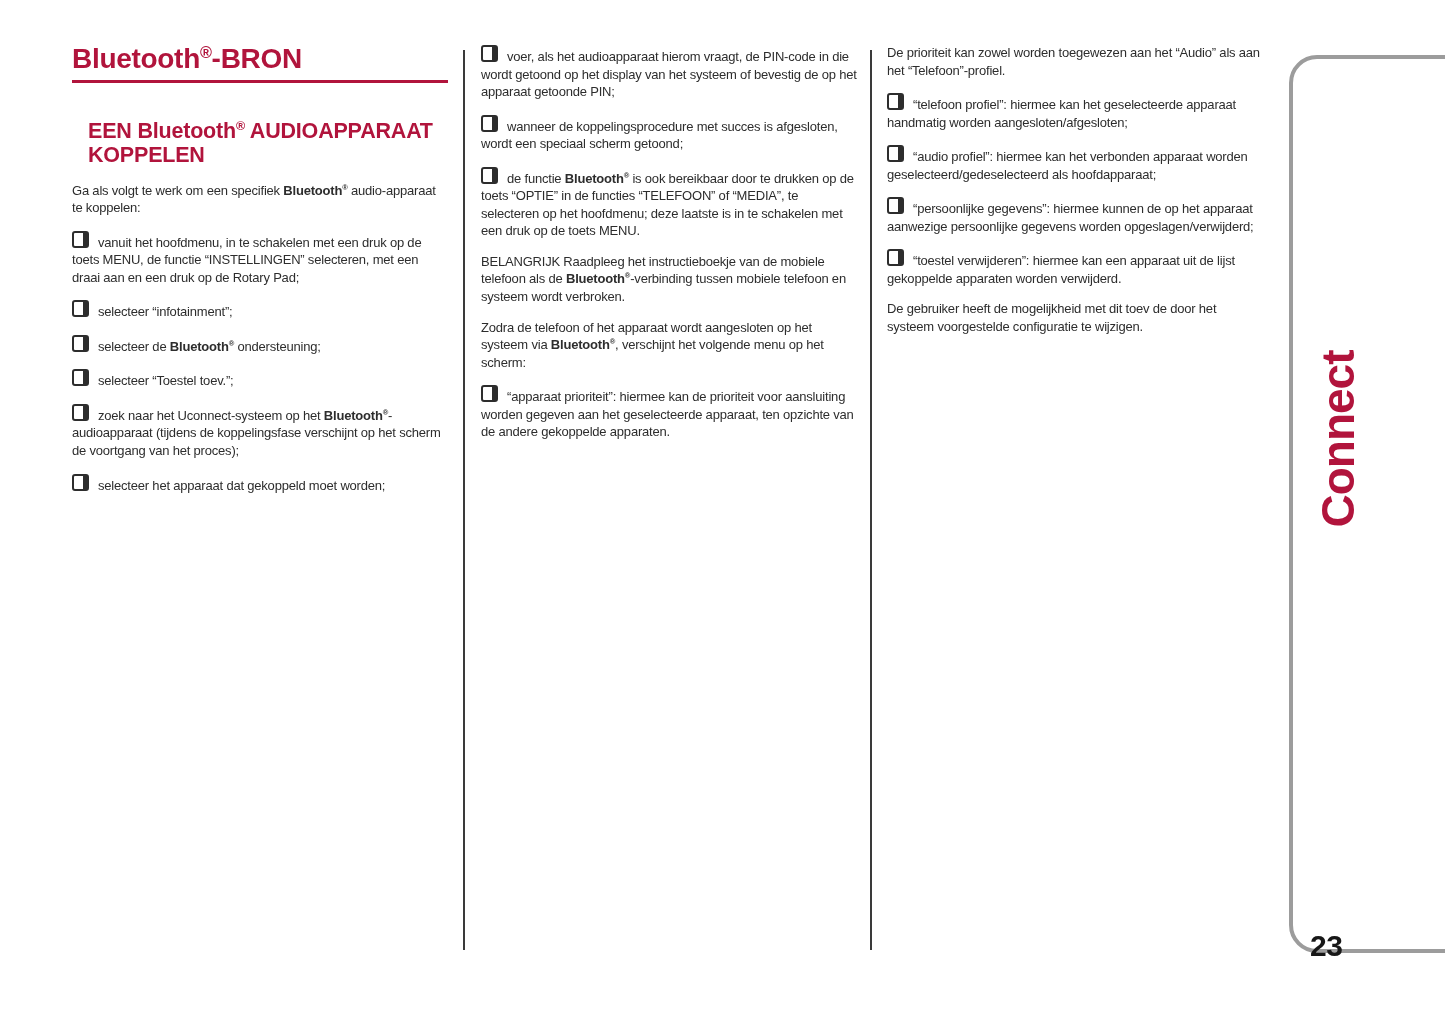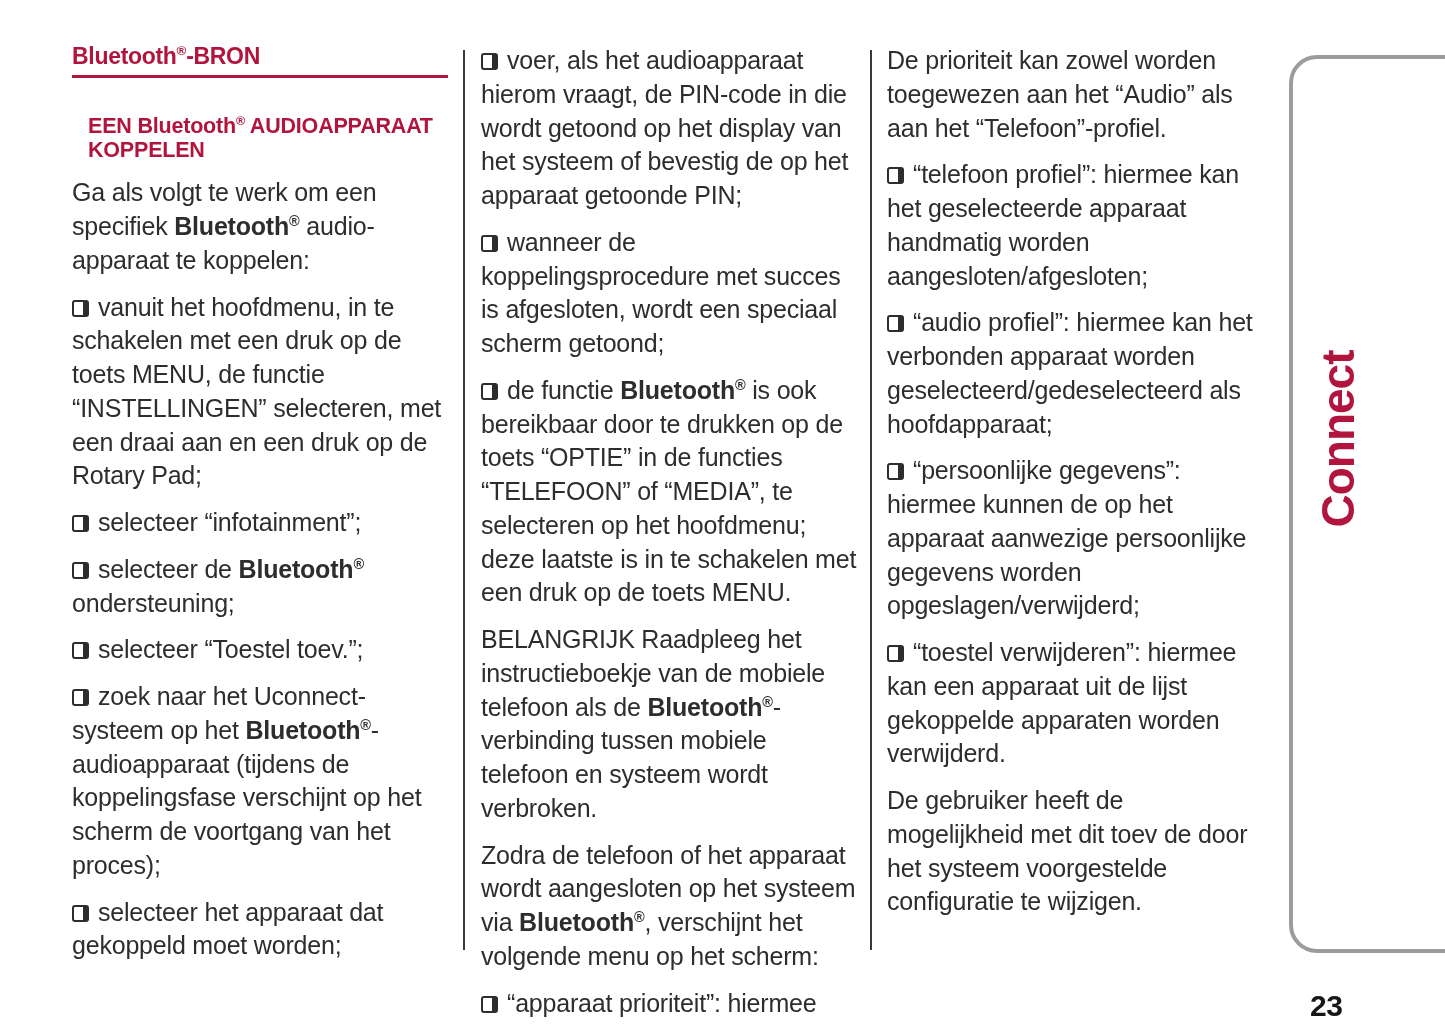--- a/index.html
+++ b/index.html
@@ -10,32 +10,32 @@
     font-family:"Liberation Sans","DejaVu Sans",sans-serif;
     -webkit-font-smoothing:antialiased;
   }
   .columns{display:flex;align-items:flex-start;padding:44px 0 0 72px;}
   .column{width:376px;flex:0 0 auto;}
   .sep{width:2px;height:900px;background:#3a3a3a;flex:0 0 auto;margin-top:6px;}
   .sep1{margin-left:15px;margin-right:16px;}
   .sep2{margin-left:13px;margin-right:15px;}
 
   .h1{
-    font-size:23px;font-weight:bold;color:var(--accent);
+    font-size:28px;font-weight:bold;color:var(--accent);
     letter-spacing:-0.3px;line-height:1.05;
     border-bottom:3px solid var(--accent);
     padding-bottom:7px;margin:0 0 16px 0;
   }
   .h2{
     font-size:21.5px;font-weight:bold;color:var(--accent);
     letter-spacing:-0.2px;line-height:1.12;
     margin:36px 0 14px 16px;
   }
   .para{
-    font-size:25px;line-height:1.35;letter-spacing:-0.2px;
+    font-size:13px;line-height:1.35;letter-spacing:-0.2px;
     margin:0 0 13px 0;
   }
   .b{font-weight:bold;}
   sup{font-size:58%;line-height:0;}
   .bullet-glyph{
     display:inline-block;width:9px;height:13px;
     border:2.5px solid var(--ink);border-right-width:6px;border-radius:3px;
     margin-right:9px;position:relative;top:1px;
   }
   .tab{
@@ -43,21 +43,21 @@
     border:4px solid #9c9c9c;border-radius:28px;background:#ffffff;
     box-sizing:border-box;
   }
   .tab-label{
     position:absolute;left:45px;top:380px;
     transform:translate(-50%,-50%) rotate(-90deg);
     font-size:46px;font-weight:bold;color:var(--accent);
     letter-spacing:-1px;white-space:nowrap;
   }
   .page-number{
-    position:absolute;left:1310px;top:989px;
+    position:absolute;left:1310px;top:929px;
     font-size:30px;font-weight:bold;color:#171717;letter-spacing:-0.5px;
   }
 </style>
 </head>
 <body>
 
 <div class="columns">
   <div class="column">
       <div class="h1"><span class="b">Bluetooth</span><sup class="b">®</sup><span class="b">-BRON</span></div>
       <div class="h2">EEN Bluetooth<sup>®</sup> AUDIOAPPARAAT KOPPELEN</div>

